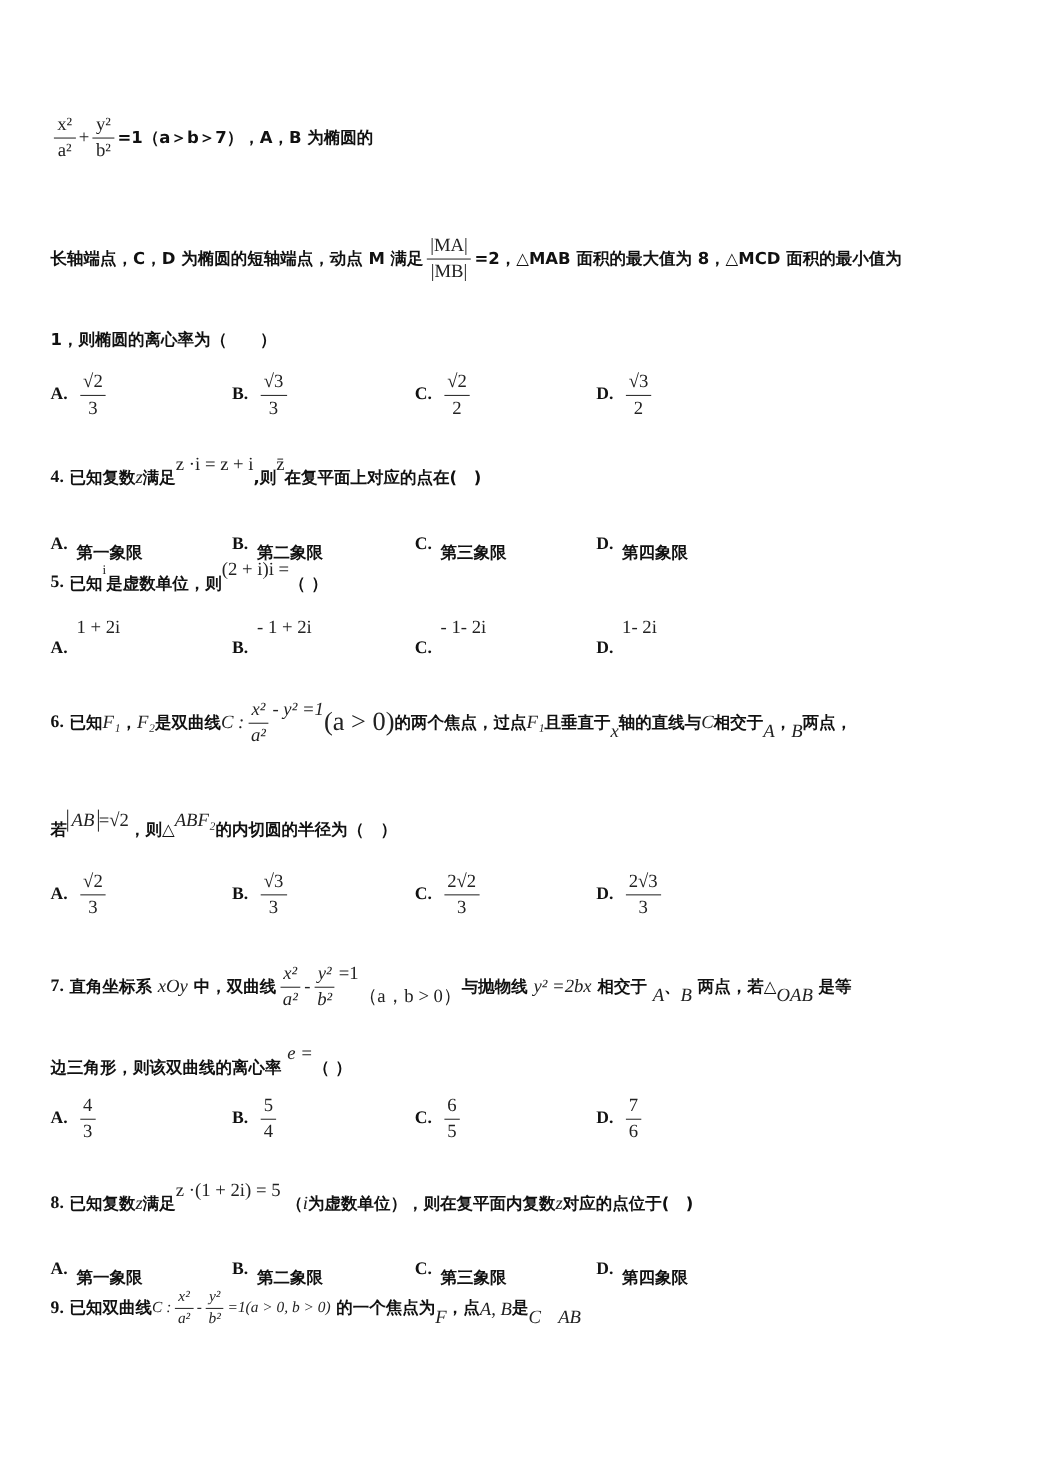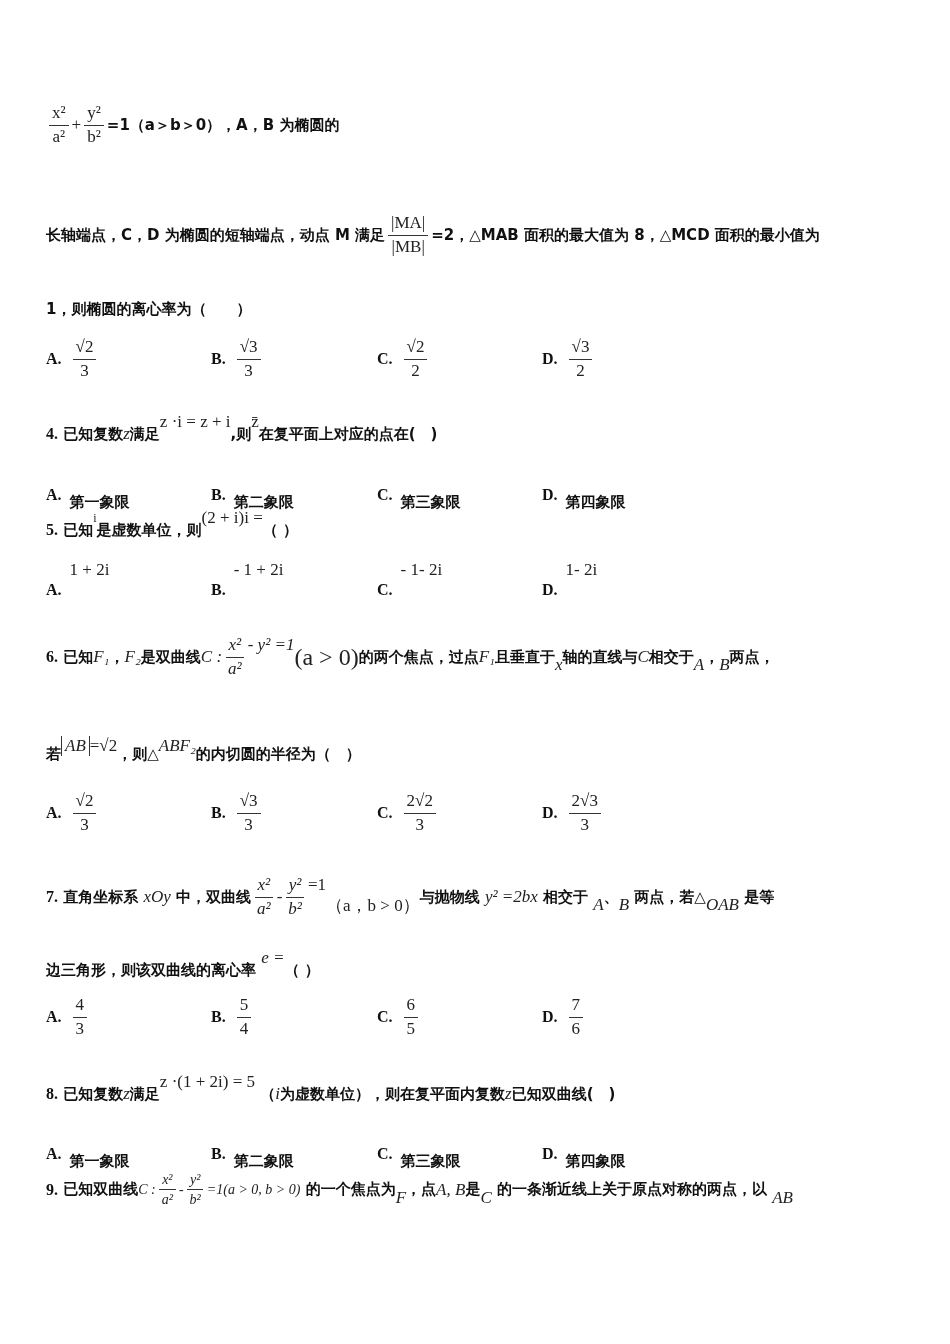--- a/index.html
+++ b/index.html
@@ -71,21 +71,21 @@
 <div class="line" style="top:104px;">
   <span class="frac">
     <span class="num">x²</span>
     <span class="den">a²</span>
   </span>
   <span class="math">+</span>
   <span class="frac">
     <span class="num">y²</span>
     <span class="den">b²</span>
   </span>
-  <span class="cjk">=1（a＞b＞0），A，B 为椭圆的</span>
+  <span class="cjk">=1（a＞b＞7），A，B 为椭圆的</span>
 </div>
 
 <div class="line" style="top:214px;">
   <span class="cjk">长轴端点，C，D 为椭圆的短轴端点，动点 M 满足</span>
   <span class="frac">
     <span class="num">|MA|</span>
     <span class="den">|MB|</span>
   </span>
   <span class="cjk">=2，△MAB 面积的最大值为 8，△MCD 面积的最小值为</span>
 </div>
@@ -346,21 +346,21 @@
   <span class="cjk">满足</span>
   <span class="math raise">z ·(1 + 2i) = 5</span>&nbsp;
   <span class="cjk">（</span>
   <span class="math">
       <i>i</i>
     </span>
   <span class="cjk">为虚数单位），则在复平面内复数</span>
   <span class="math">
       <i>z</i>
     </span>
-  <span class="cjk">已知双曲线(　)</span>
+  <span class="cjk">对应的点位于(　)</span>
 </div>
 <div class="opt" style="left:46px; top:1137px;">
     <span class="opt-label">A.</span>
     <span class="opt-text">第一象限</span>
   </div>
 <div class="opt" style="left:211px; top:1137px;">
     <span class="opt-label">B.</span>
     <span class="opt-text">第二象限</span>
   </div>
 <div class="opt" style="left:377px; top:1137px;">
@@ -395,17 +395,17 @@
       <i>F</i>
     </span>
   <span class="cjk">，点</span>
   <span class="math">
       <i>A, B</i>
     </span>
   <span class="cjk">是</span>
   <span class="math lower">
       <i>C</i>
     </span>&nbsp;
-  <span class="cjk">的一条渐近线上关于原点对称的两点，以</span>&nbsp;
+  &nbsp;
   <span class="math lower">
       <i>AB</i>
     </span>
 </div>
 
 </body></html>

